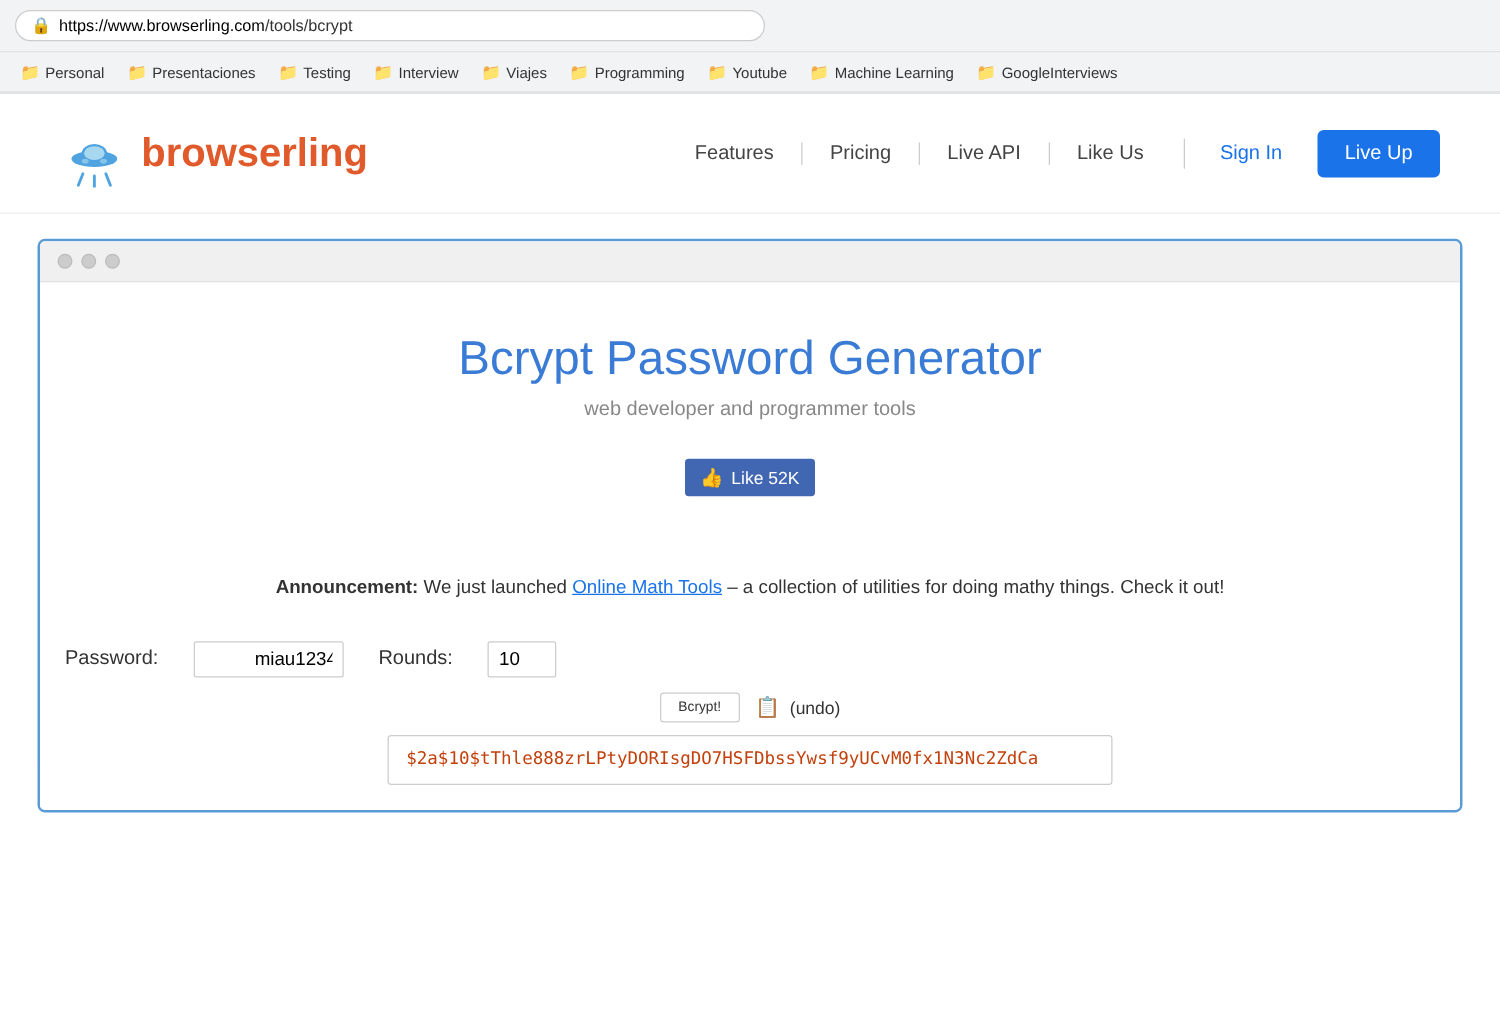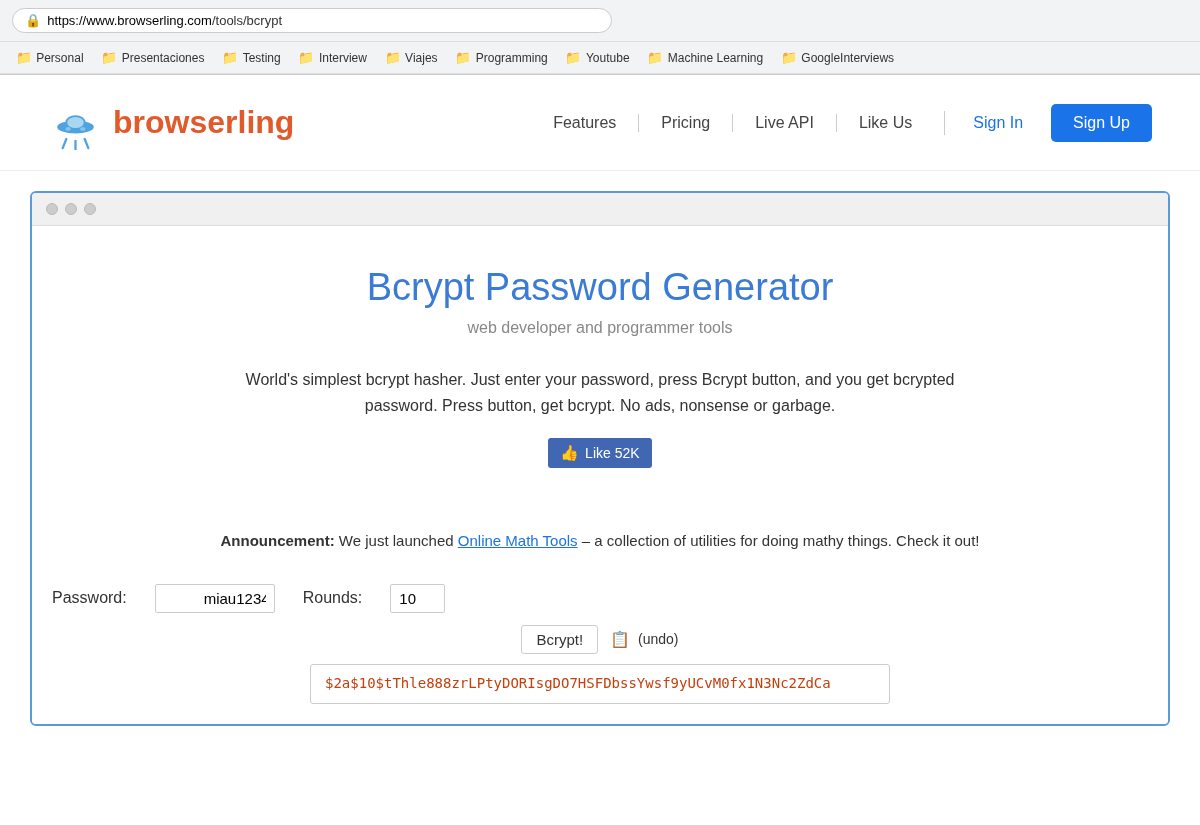--- a/index.html
+++ b/index.html
@@ -222,21 +222,21 @@
       padding-left: 48px;
     }
     .form-input-rounds {
       width: 55px;
     }
     .bcrypt-btn {
       background: #fff;
       border: 1px solid #ccc;
       border-radius: 3px;
       padding: 5px 14px;
-      font-size: 15px;
+      font-size: 11px;
       cursor: pointer;
       color: #333;
     }
     .copy-icon {
       font-size: 16px;
       margin-left: 4px;
       cursor: pointer;
     }
     .undo-link {
       color: #333;
@@ -340,38 +340,37 @@
       <span class="logo-text">browserling</span>
     </div>
 
     <div class="nav-links">
       <a class="nav-link">Features</a>
       <a class="nav-link">Pricing</a>
       <a class="nav-link">Live API</a>
       <a class="nav-link" style="border-right:none;">Like Us</a>
       <span style="width:1px;height:24px;background:#ccc;margin:0 10px;display:inline-block;"></span>
       <a class="nav-link-signin">Sign In</a>
-      <button class="nav-btn-signup">Sign Up</button>
+      <button class="nav-btn-signup">Live Up</button>
     </div>
   </nav>
 
   <div class="main-content">
     <div class="browser-window">
 
       <div class="browser-window-titlebar">
         <div class="window-dot"></div>
         <div class="window-dot"></div>
         <div class="window-dot"></div>
       </div>
 
       <div class="browser-window-body">
         <h1 class="tool-title">Bcrypt Password Generator</h1>
         <p class="tool-subtitle">web developer and programmer tools</p>
 
-        <p class="tool-description">World's simplest bcrypt hasher. Just enter your password, press Bcrypt button, and you get bcrypted password. Press button, get bcrypt. No ads, nonsense or garbage.</p>
 
         <div style="margin-bottom:30px;">
           <button class="like-button">
             <span class="thumb">👍</span>
             <span>Like</span>&nbsp;<span>52K</span>
           </button>
         </div>
 
         <p class="announcement">
           <strong>Announcement:</strong>

